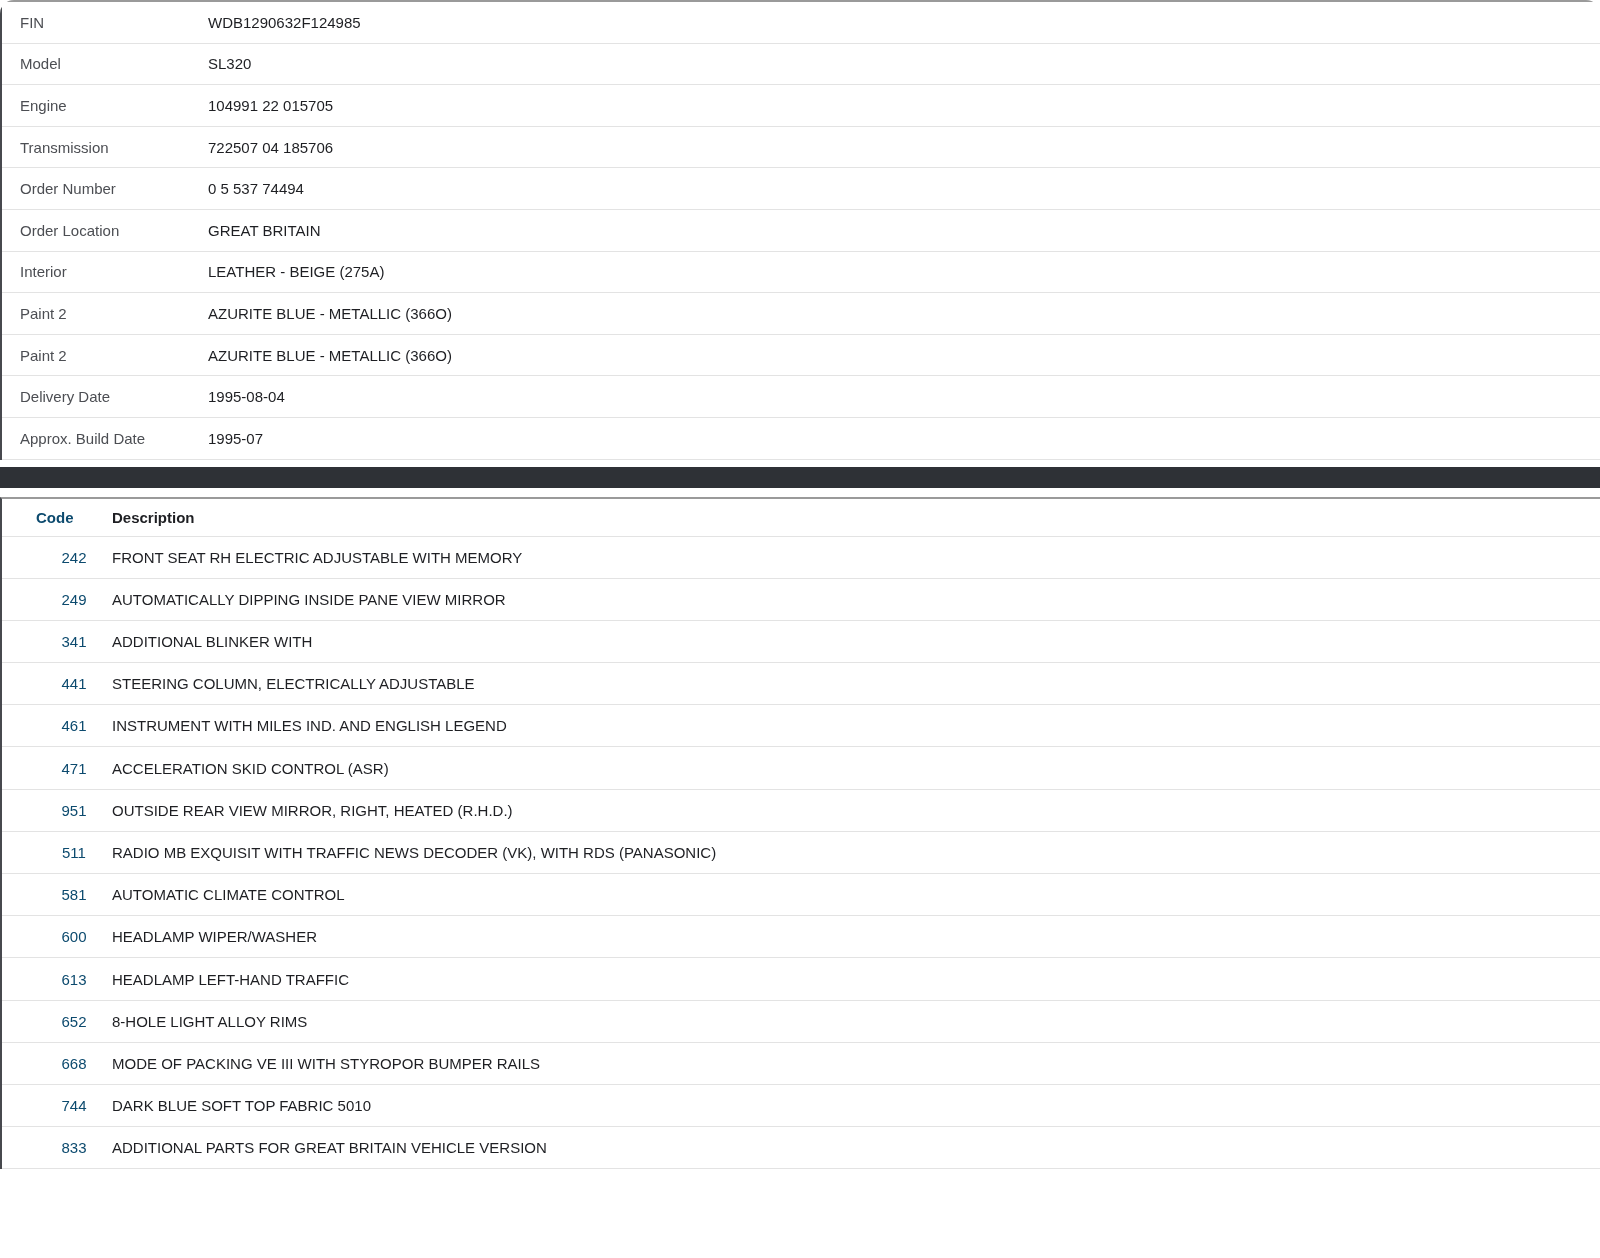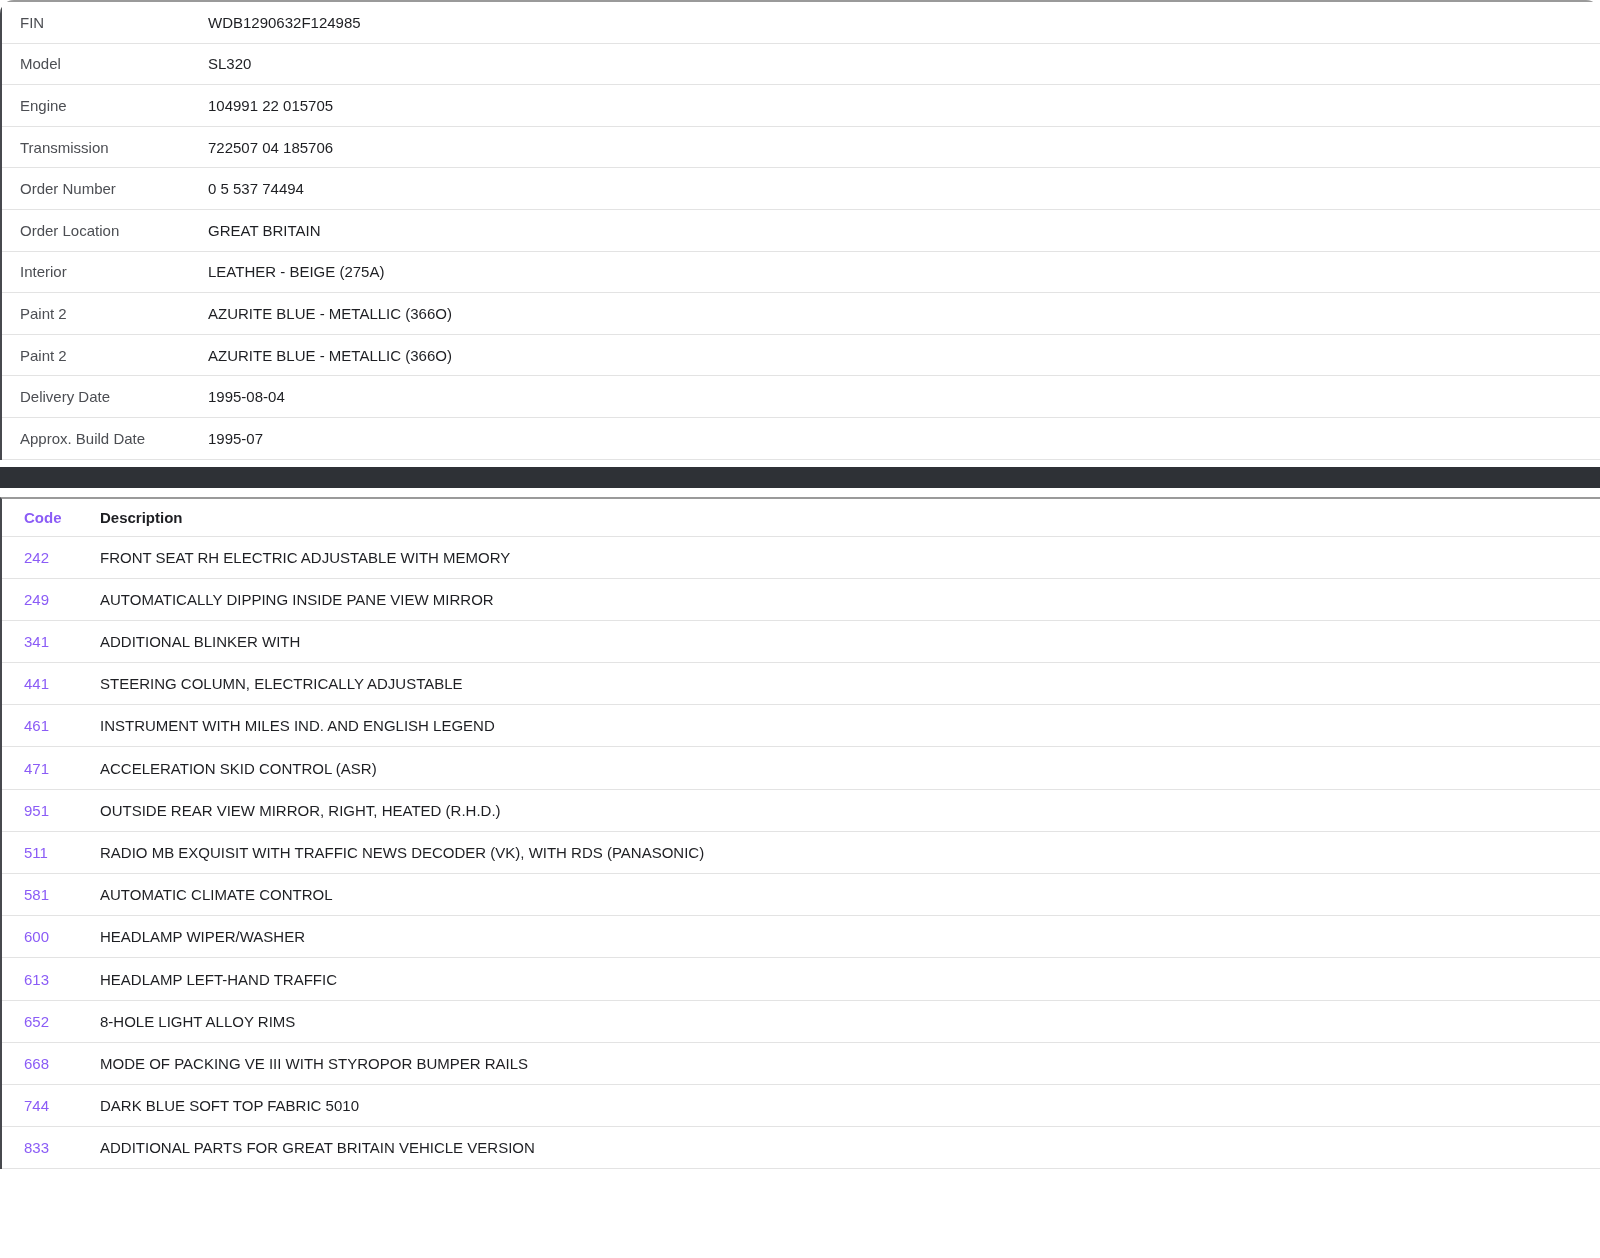--- a/index.html
+++ b/index.html
@@ -65,25 +65,27 @@
     color: #4c4e53;
   }
   .option-row {
     display: flex;
     align-items: center;
     height: 42.2px;
     box-sizing: border-box;
     border-bottom: 1px solid #e3e3e3;
     padding-left: 22px;
     font-size: 15px;
+    text-align: center;
   }
   .col-code {
     width: 76px;
     flex: 0 0 76px;
-    color: #8b5cf6;
+    color: #0c4a6e;
+    margin-left: 12px;
   }
   .col-desc {
     color: #1e1f23;
   }
 </style>
 </head>
 <body>
 
 <div class="page">
 

